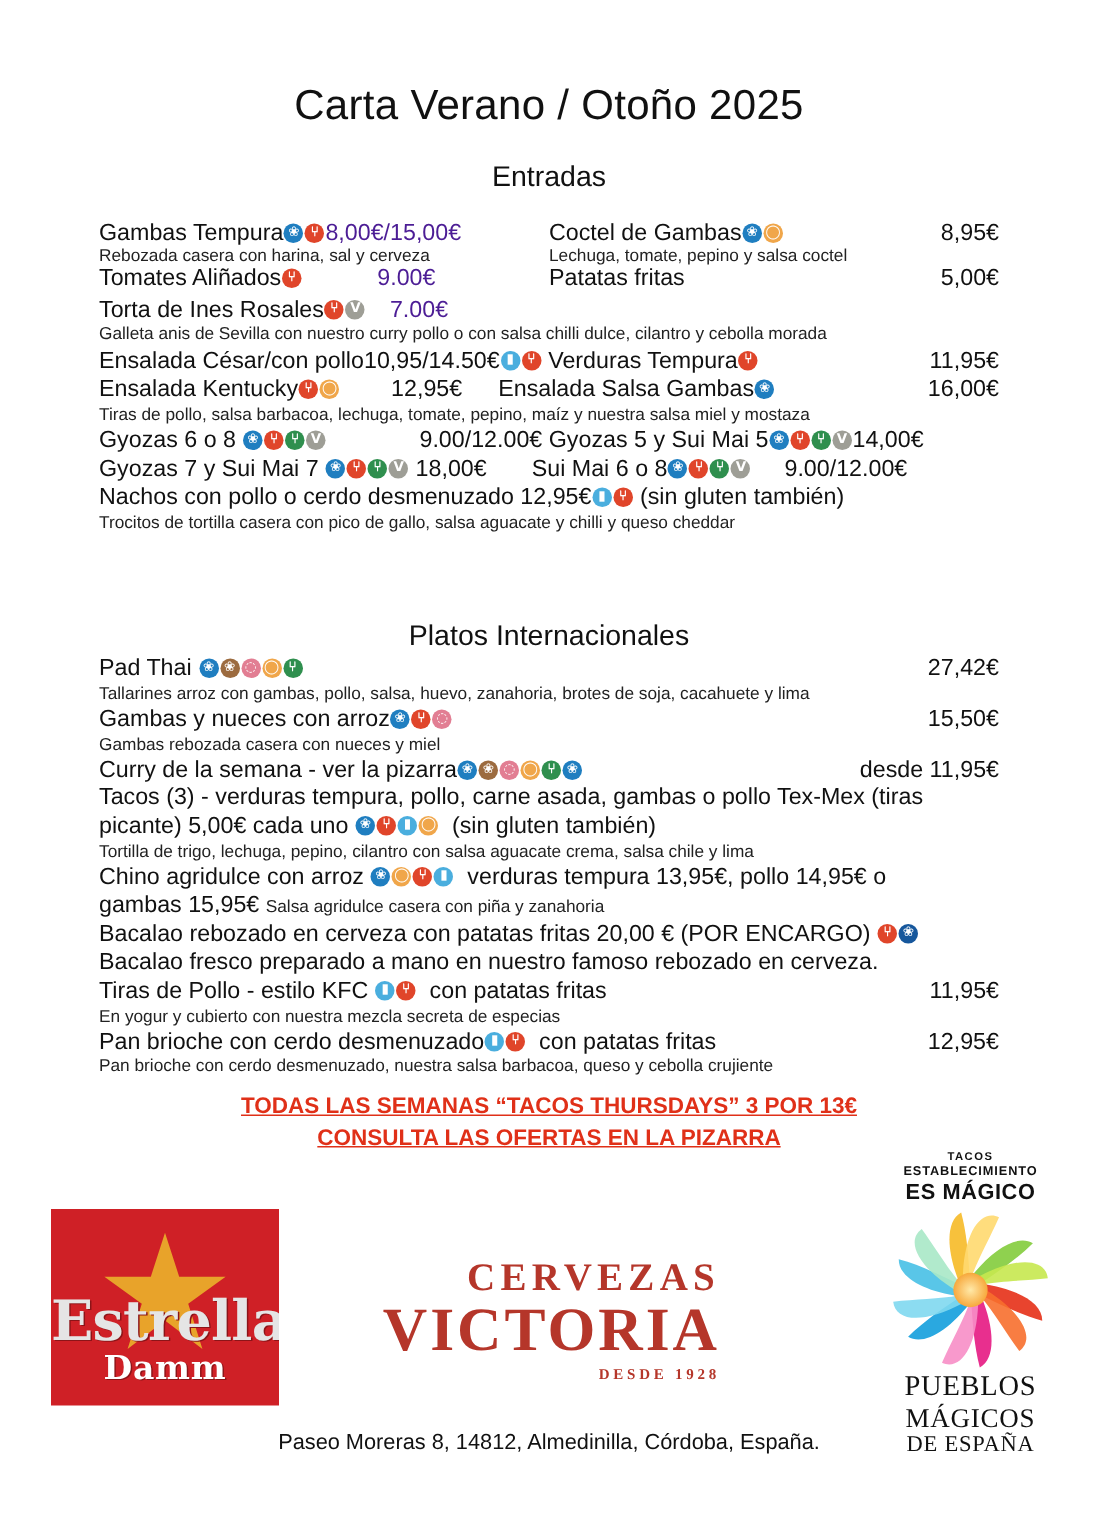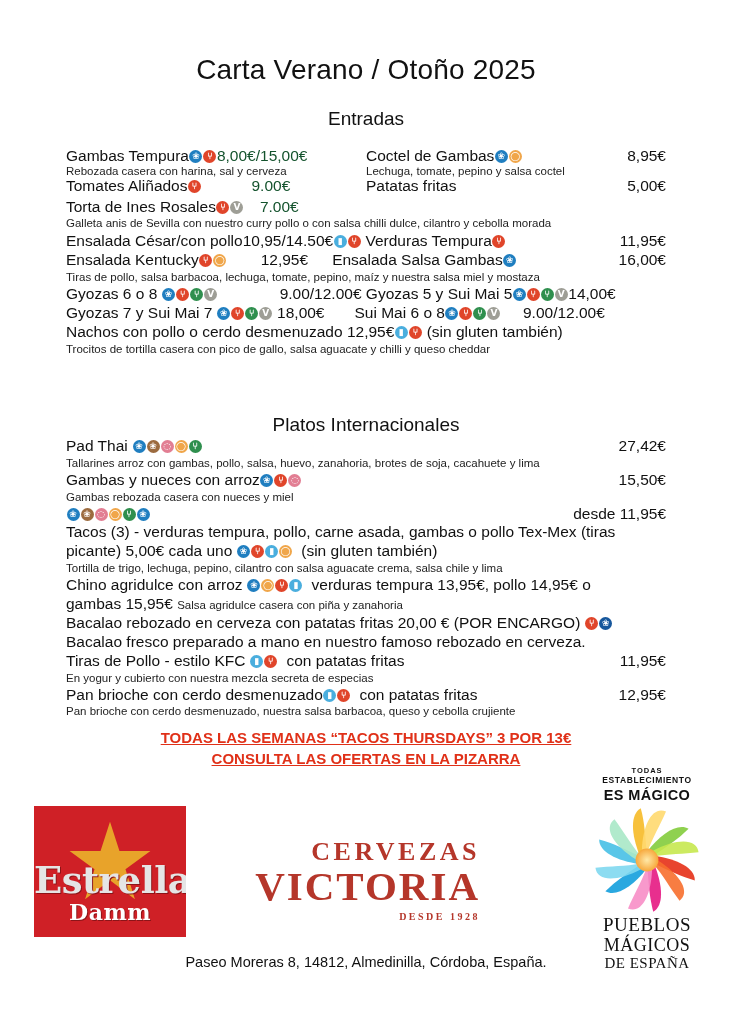--- a/index.html
+++ b/index.html
@@ -31,21 +31,21 @@
   .col-r{width:300px;}
 
   .dish{
     font-size:15.5px;color:#111;white-space:nowrap;
     display:flex;align-items:center;
   }
   .desc{
     font-size:11.5px;color:#222;line-height:1.12;margin-top:1px;margin-bottom:1px;
     white-space:nowrap;
   }
-  .price{font-size:15.5px;color:#14532d;white-space:nowrap;}
+  .price{font-size:15.5px;color:#4c1d95;white-space:nowrap;}
   .price-abs{position:absolute;right:0;top:0;font-size:15.5px;}
 
   .line{position:relative;display:block;font-size:15.5px;color:#111;line-height:1.22;}
   .line .price-abs{line-height:1.22;}
 
   
   .ic{
     display:inline-block;width:13px;height:13px;border-radius:50%;
     vertical-align:-2px;margin:0 .5px;position:relative;flex:0 0 auto;
     box-sizing:border-box;
@@ -224,21 +224,21 @@
     </div>
     <div class="desc">Tallarines arroz con gambas, pollo, salsa, huevo, zanahoria, brotes de soja, cacahuete y lima</div>
 
     <div class="line">
       <span>Gambas y nueces con arroz</span><span class="icons"><span class="ic ic-crust"><span>❀</span></span><span class="ic ic-gluten"><span>⑂</span></span><span class="ic ic-nuts"><span>◌</span></span></span>
       <span class="price-abs">15,50€</span>
     </div>
     <div class="desc">Gambas rebozada casera con nueces y miel</div>
 
     <div class="line">
-      <span class="icons"><span class="ic ic-crust"><span>❀</span></span><span class="ic ic-peanut"><span>❀</span></span><span class="ic ic-nuts"><span>◌</span></span><span class="ic ic-egg"><span>◯</span></span><span class="ic ic-soy"><span>⑂</span></span><span class="ic ic-crust"><span>❀</span></span></span>
+      <span>Curry de la semana - ver la pizarra</span><span class="icons"><span class="ic ic-crust"><span>❀</span></span><span class="ic ic-peanut"><span>❀</span></span><span class="ic ic-nuts"><span>◌</span></span><span class="ic ic-egg"><span>◯</span></span><span class="ic ic-soy"><span>⑂</span></span><span class="ic ic-crust"><span>❀</span></span></span>
       <span class="price-abs">desde 11,95€</span>
     </div>
 
     <div class="line" style="width:560px">
       <span>Tacos (3) - verduras tempura, pollo, carne asada, gambas o pollo Tex-Mex (tiras picante) 5,00€ cada uno</span>&nbsp;<span class="icons"><span class="ic ic-crust"><span>❀</span></span><span class="ic ic-gluten"><span>⑂</span></span><span class="ic ic-milk"><span>▮</span></span><span class="ic ic-egg"><span>◯</span></span></span>&nbsp;&nbsp;<span>(sin gluten también)</span>
     </div>
     <div class="desc">Tortilla de trigo, lechuga, pepino, cilantro con salsa aguacate crema, salsa chile y lima</div>
 
     <div class="line" style="width:570px">
       <span>Chino agridulce con arroz</span>&nbsp;<span class="icons"><span class="ic ic-crust"><span>❀</span></span><span class="ic ic-egg"><span>◯</span></span><span class="ic ic-gluten"><span>⑂</span></span><span class="ic ic-milk"><span>▮</span></span></span>&nbsp;&nbsp;<span>verduras tempura 13,95€, pollo 14,95€ o gambas 15,95€</span> <span class="desc" style="display:inline">Salsa agridulce casera con piña y zanahoria</span>
@@ -281,21 +281,21 @@
     <div class="sub">Damm</div>
   </div>
 
   <div class="victoria">
     <div class="v1">CERVEZAS</div>
     <div class="v2">VICTORIA</div>
     <div class="v3">DESDE 1928</div>
   </div>
 
   <div class="pueblos">
-    <div class="p1">TODAS</div>
+    <div class="p1">TACOS</div>
     <div class="p2">ESTABLECIMIENTO</div>
     <div class="p3">ES MÁGICO</div>
     <div class="mark">
       <svg viewBox="0 0 100 100" width="104" height="104">
         <defs>
           <radialGradient id="ctr" cx="50%" cy="50%" r="50%">
             <stop offset="0%" stop-color="#ffe9a8"></stop>
             <stop offset="100%" stop-color="#f7a83c"></stop>
           </radialGradient>
         </defs>

